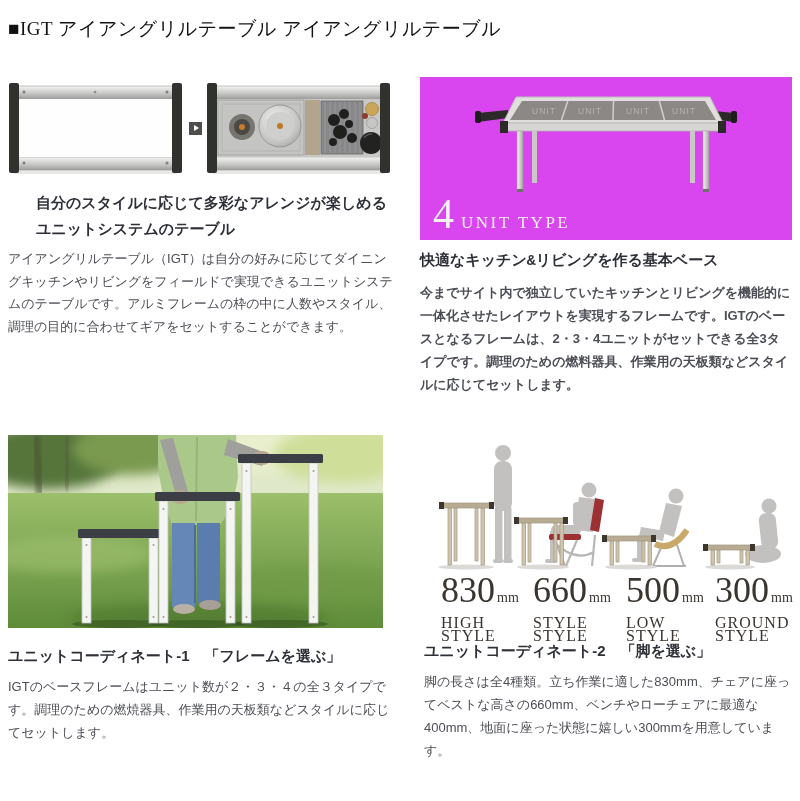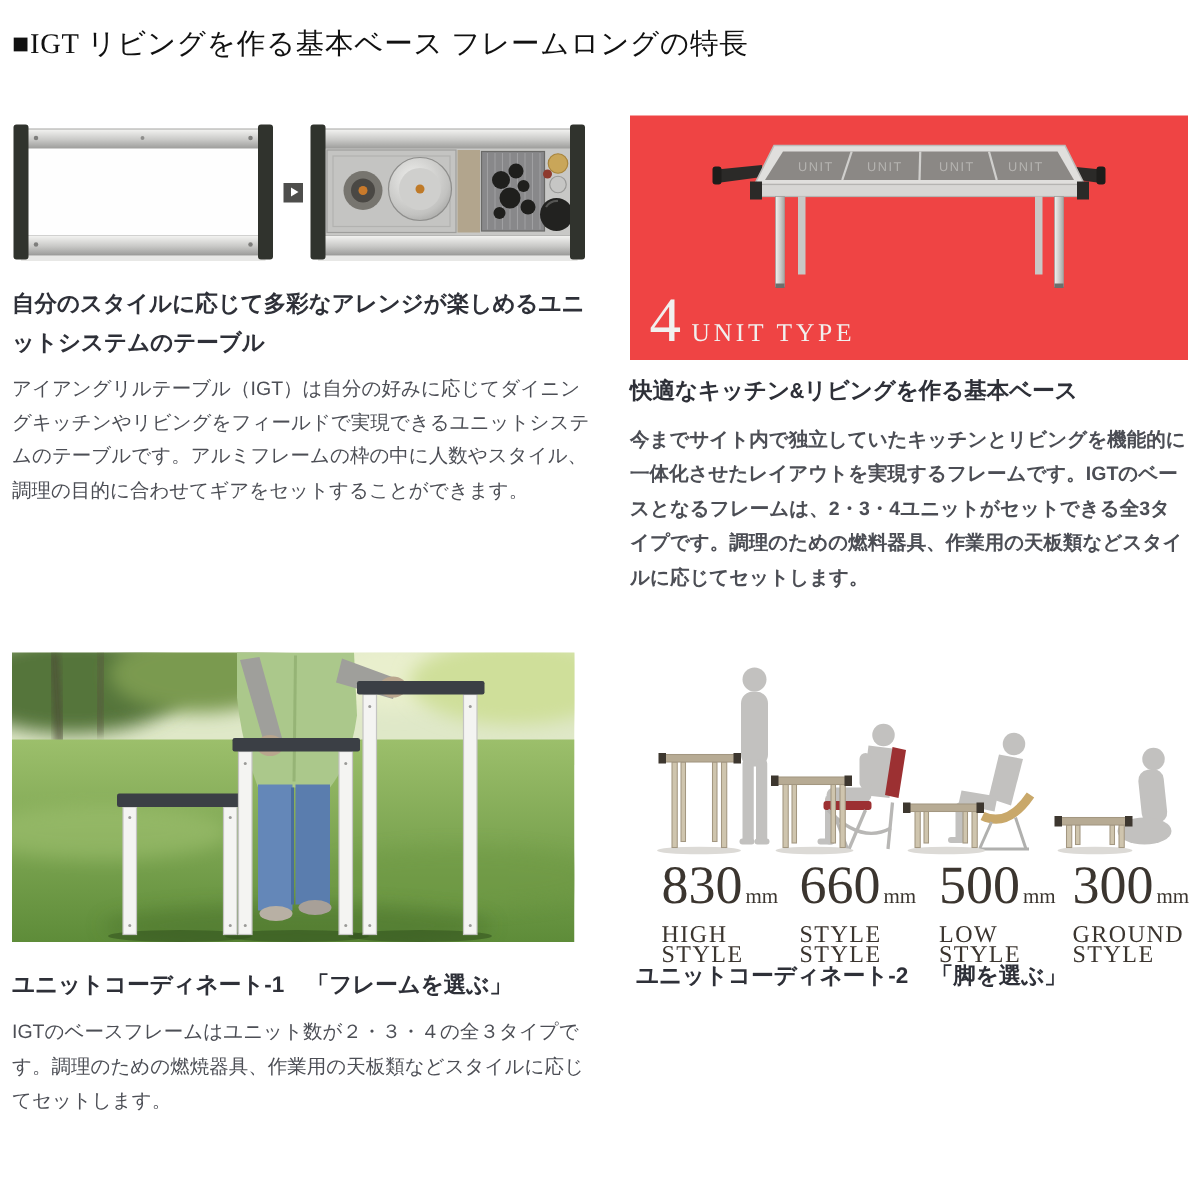--- a/index.html
+++ b/index.html
@@ -29,24 +29,24 @@
   
   .photos { display:flex; align-items:center; height:100px; }
   .arrow-btn {
     width:13px; height:13px; background:#4e4e4c; margin:0 4px 0 6px;
     display:flex; align-items:center; justify-content:center; flex:0 0 auto;
   }
   .arrow-btn .tri {
     width:0; height:0; border-top:3.5px solid transparent; border-bottom:3.5px solid transparent;
     border-left:5px solid #fff; margin-left:1px;
   }
-  .cell-tl .sec-heading { margin-top:12px; }
+  .cell-tl .sec-heading { margin-top:12px;margin-left:28px; }
 
   
-  .banner { position:relative; width:372px; height:163px; background:#ef4444; }
+  .banner { position:relative; width:372px; height:163px; background:#d946ef; }
   .banner-caption {
     position:absolute; left:13px; bottom:5px; color:#f1f0ee;
     font-family:"Liberation Serif","DejaVu Serif",serif;
     display:flex; align-items:baseline;
   }
   .banner-caption .big-num { font-size:42px; line-height:1; font-weight:400; }
   .banner-caption .banner-label { font-size:17px; letter-spacing:2.5px; margin-left:7px; }
   .cell-tr .sec-heading { margin-top:9px;font-family:Liberation Mono, monospace; }
   .cell-tr .sec-body { line-height:23px;font-weight:bold; }
 
@@ -68,21 +68,21 @@
     font-family:"Liberation Serif","DejaVu Serif",serif;
     font-size:16px; letter-spacing:1px; line-height:13px; margin-top:3px;
   }
   .cell-br .sec-heading { margin-top:7px; }
 </style>
 </head>
 <body>
 
 <div id="root">
 
-  <h1 class="page-title">■IGT リビングを作る基本ベース フレームロングの特長</h1>
+  <h1 class="page-title">■IGT アイアングリルテーブル アイアングリルテーブル</h1>
 
   <div class="cell cell-tl">
     <div class="photos">
 
       <svg width="175" height="97" viewBox="0 0 175 97">
         <defs>
           <linearGradient id="railG" x1="0" y1="0" x2="0" y2="1">
             <stop offset="0" stop-color="#f4f4f2"></stop>
               <stop offset="0.55" stop-color="#c9c9c7"></stop>
               <stop offset="1" stop-color="#9d9d9b"></stop>
@@ -412,15 +412,16 @@
             <span class="style-mm">mm</span>
         </div>
         <div class="style-label">
           <div>GROUND</div>
           <div>STYLE</div>
         </div>
       </div>
     </div>
 
     <div class="sec-heading">ユニットコーディネート-2　「脚を選ぶ」</div>
+    <div class="sec-body">脚の長さは全4種類。立ち作業に適した830mm、チェアに座ってベストな高さの660mm、ベンチやローチェアに最適な400mm、地面に座った状態に嬉しい300mmを用意しています。</div>
   </div>
 
 </div>
 
 </body></html>

